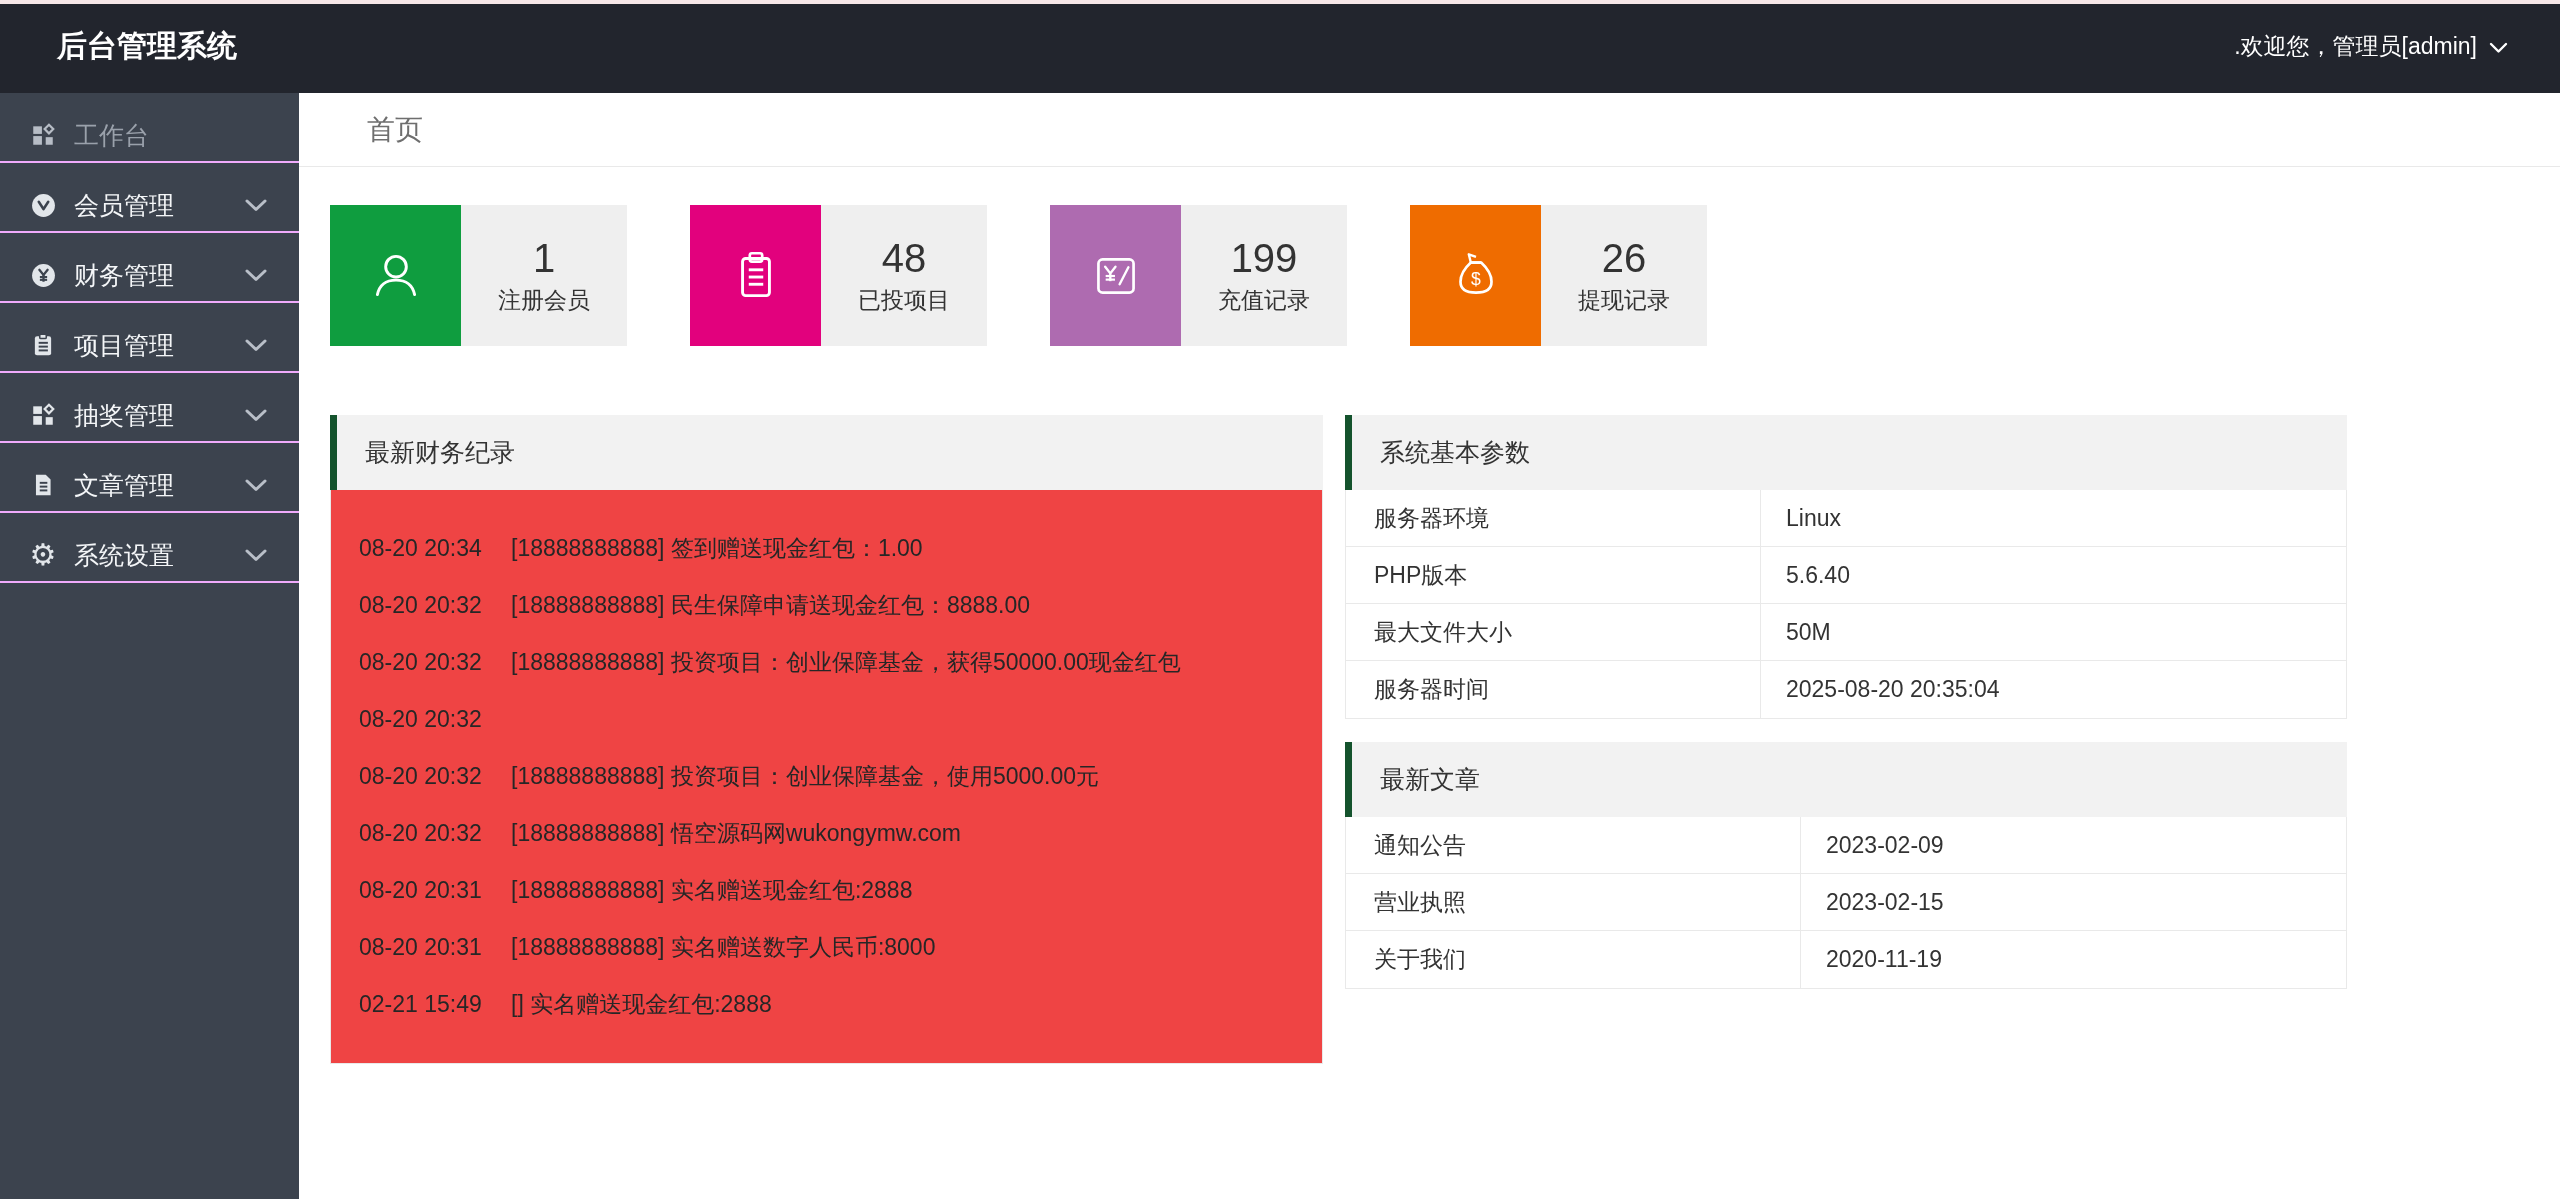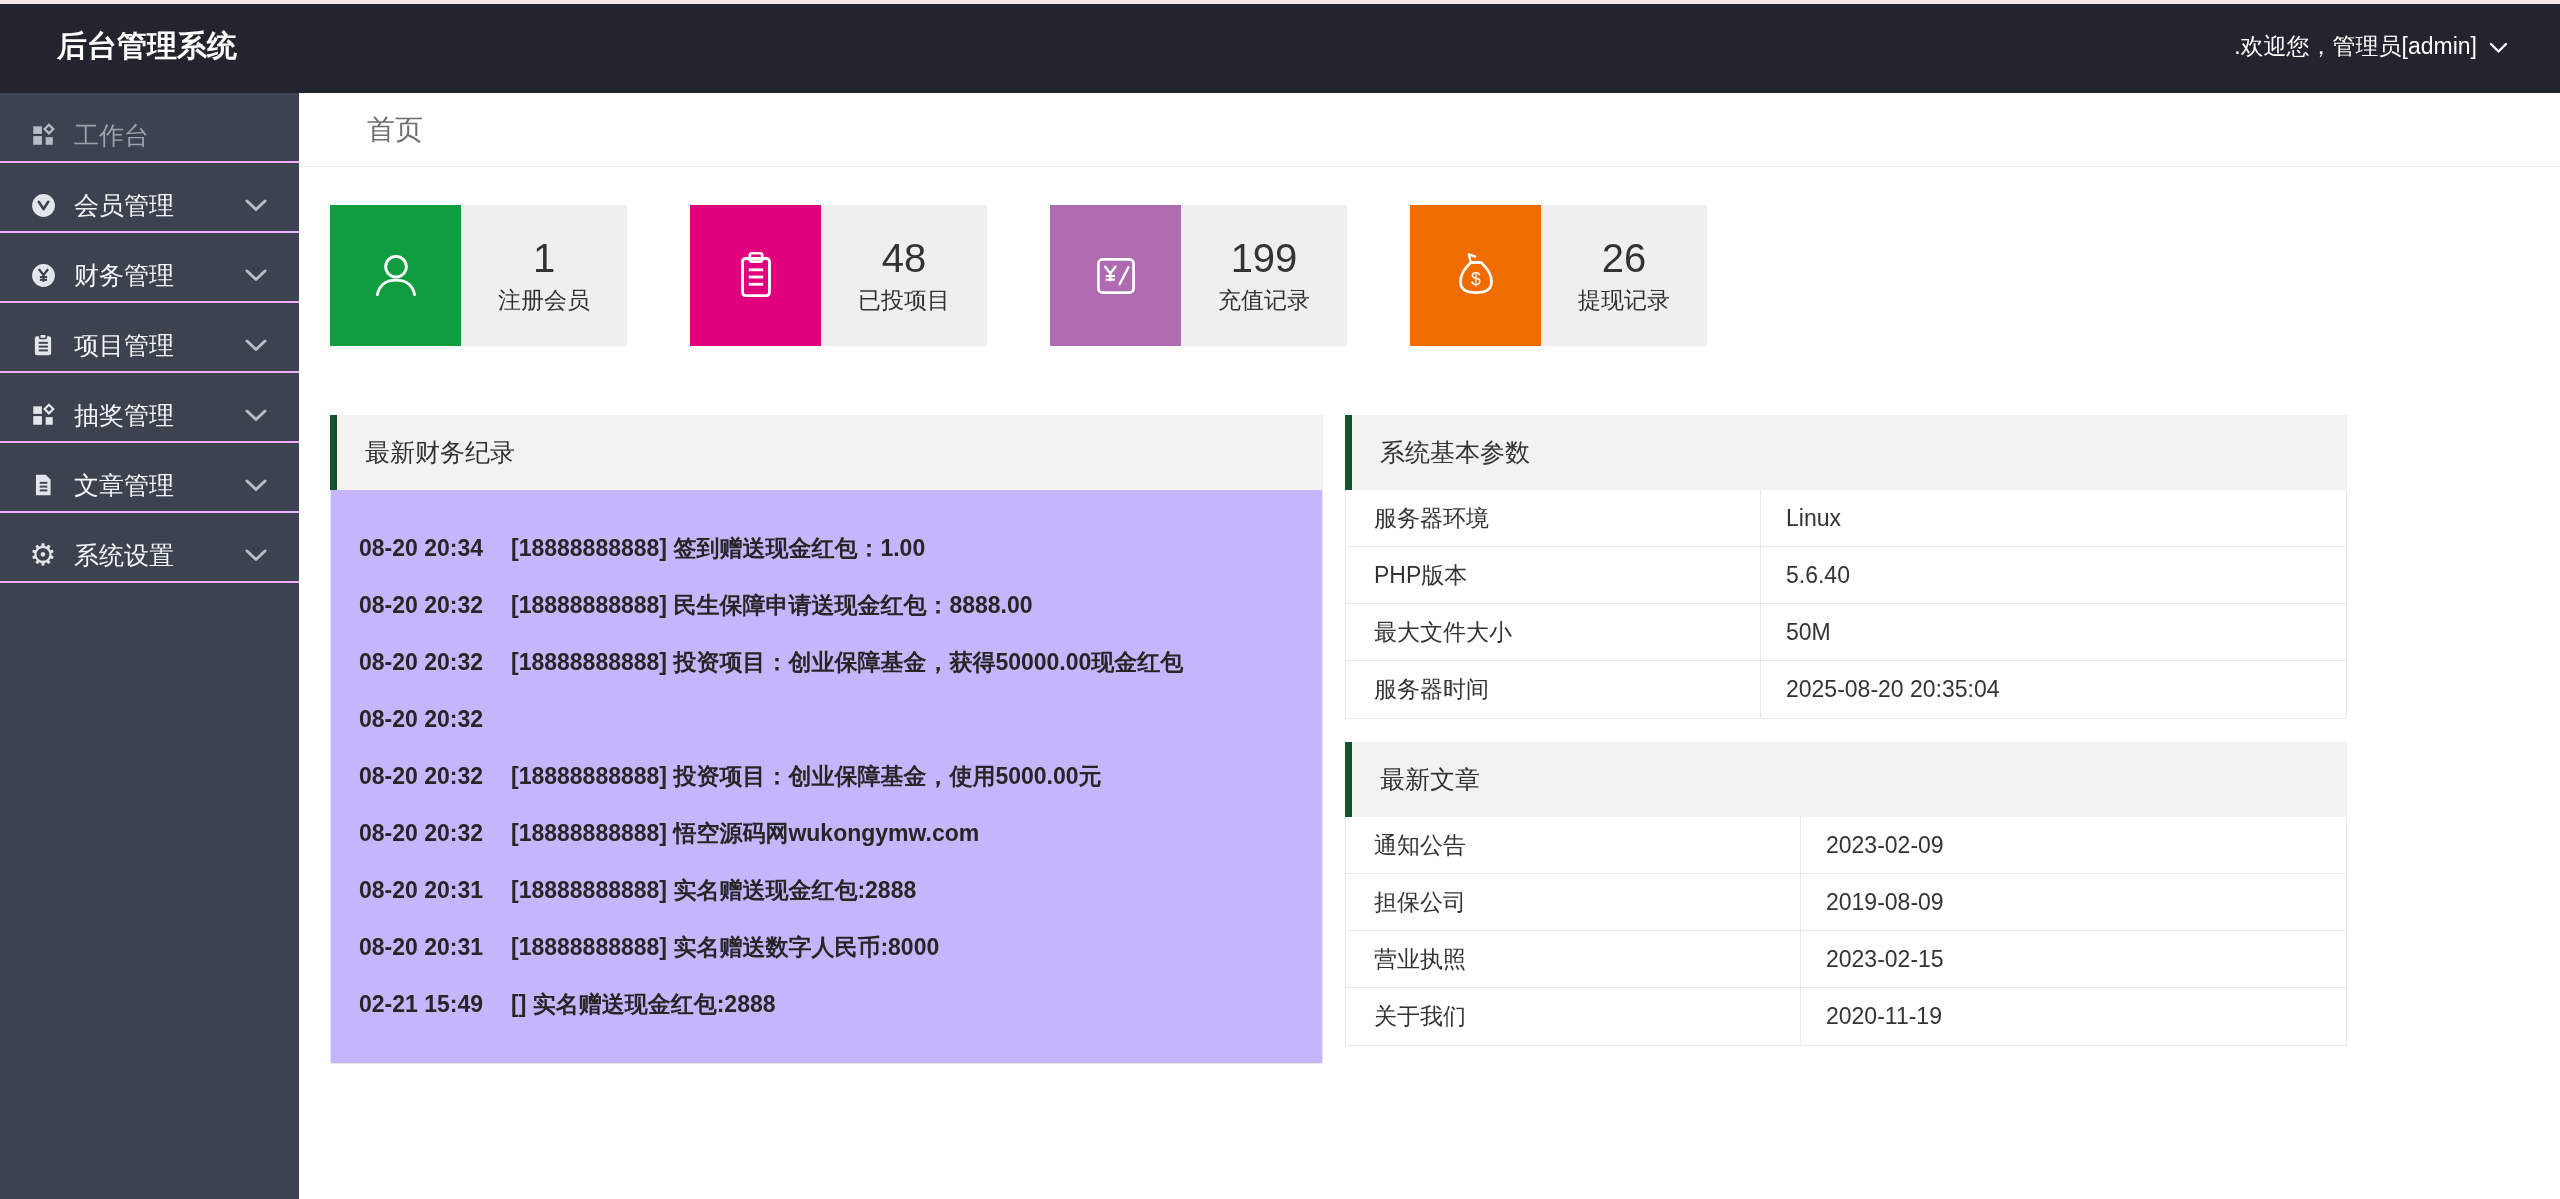--- a/index.html
+++ b/index.html
@@ -49,21 +49,21 @@
   .stat-value { font-size:40px; color:#333333; line-height:1.1; }
   .stat-label { font-size:23px; color:#333333; }
   
   .content { position:absolute; left:330px; top:415px; display:flex; gap:22px; }
   .panel-header {
     height:75px; background:#f2f2f2; border-left:7px solid #14532d;
     display:flex; align-items:center; padding-left:28px;
     font-size:25px; color:#333333;
   }
   .panel-finance { width:993px; }
-  .finance-body { border:1px solid #e9e9e9; border-top:none; padding:30px 0; background:#c4b5fd;font-weight:bold; }
+  .finance-body { border:1px solid #e9e9e9; border-top:none; padding:30px 0; background:#ef4444; }
   .record { height:57px; display:flex; align-items:center; font-size:23px; color:#262626; }
   .record .rtime { width:152px; margin-left:28px; flex:none; }
   .right-col { width:1002px; display:flex; flex-direction:column; }
   .tbl { border:1px solid #e9e9e9; border-top:none; background:#fff; }
   .trow { height:57px; display:flex; }
   .trow:not(:last-child) { border-bottom:1px solid #e9e9e9; }
   .tlabel {
     width:415px; flex:none; border-right:1px solid #e9e9e9;
     display:flex; align-items:center; padding-left:28px; font-size:23px; color:#333333;
   }
@@ -338,24 +338,20 @@
     </div>
 
     <div class="panel-articles">
       <div class="panel-header">最新文章</div>
       <div class="tbl">
         <div class="trow">
           <div class="tlabel">通知公告</div>
           <div class="tvalue">2023-02-09</div>
         </div>
         <div class="trow">
-          <div class="tlabel">担保公司</div>
-          <div class="tvalue">2019-08-09</div>
-        </div>
-        <div class="trow">
           <div class="tlabel">营业执照</div>
           <div class="tvalue">2023-02-15</div>
         </div>
         <div class="trow">
           <div class="tlabel">关于我们</div>
           <div class="tvalue">2020-11-19</div>
         </div>
       </div>
     </div>
 

